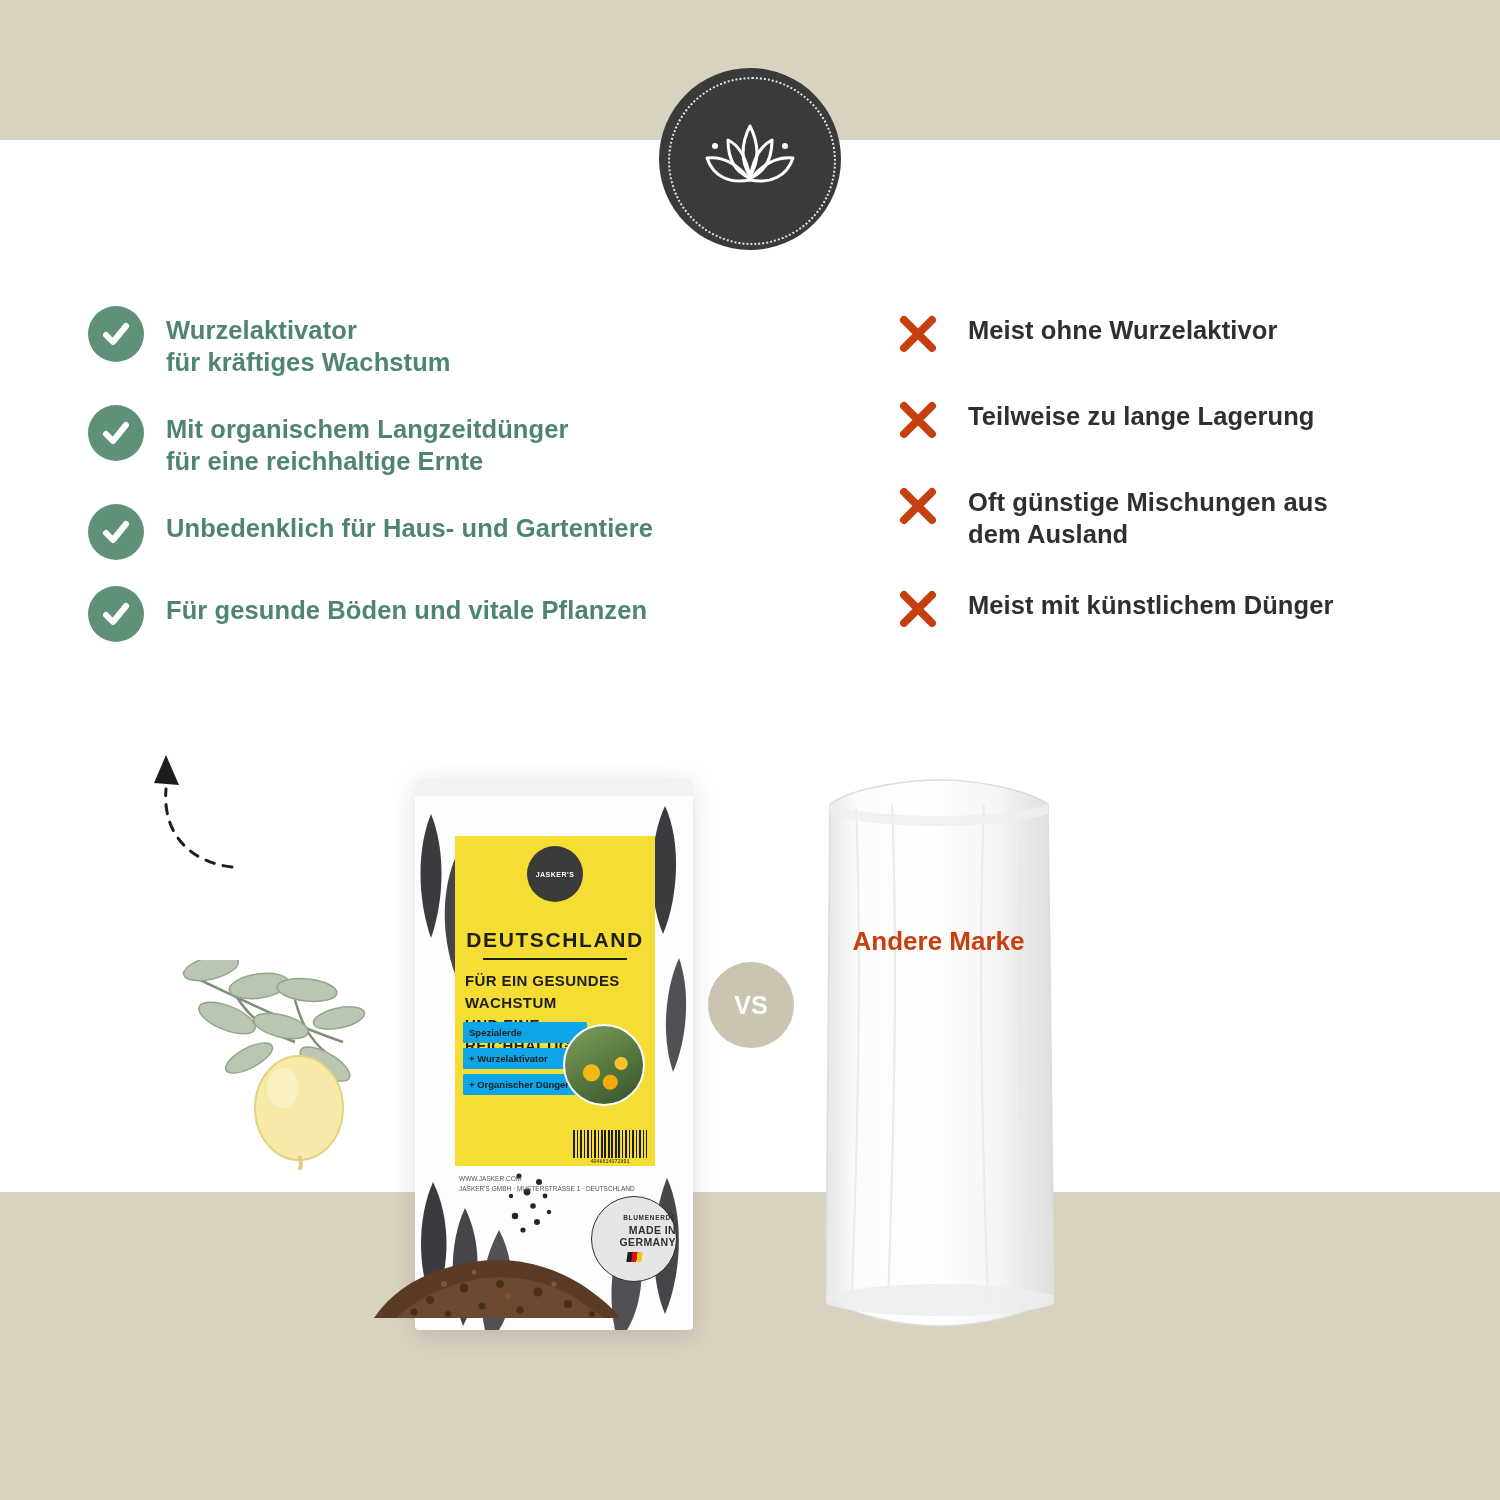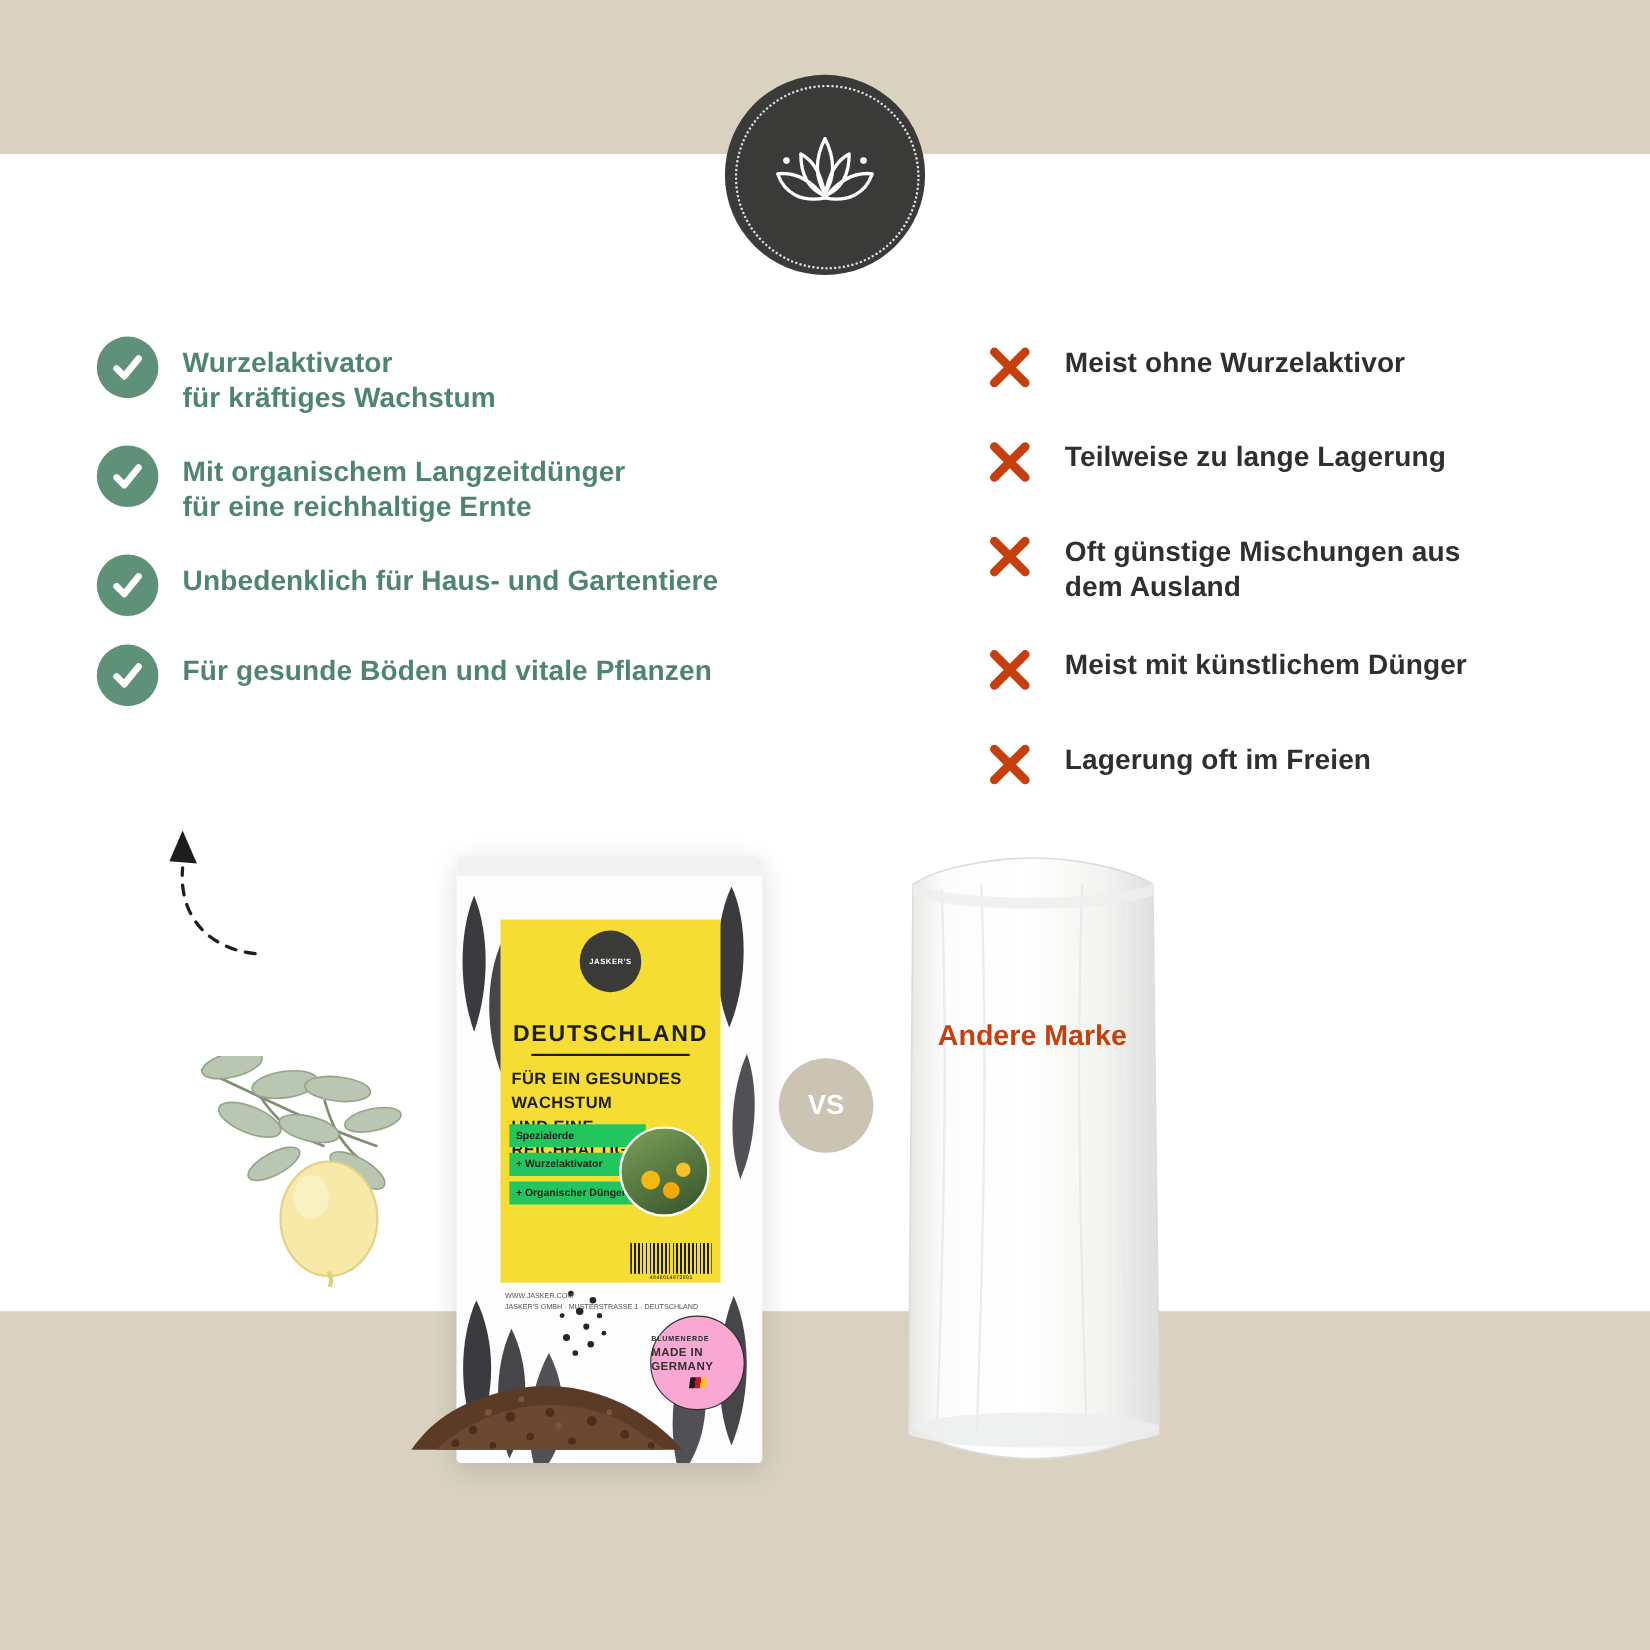--- a/index.html
+++ b/index.html
@@ -182,21 +182,21 @@
     font-weight: bold;
     line-height: 1.45;
     letter-spacing: .4px;
   }
   .feature-list {
     position: absolute;
     left: 8px; top: 186px;
     width: 124px;
   }
   .feature-list .f {
-    background: #22c55e;
+    background: #0ea5e9;
     color: #1d1d1b;
     font-size: 9.5px;
     font-weight: bold;
     padding: 5px 6px;
     margin-bottom: 5px;
     border-radius: 1px;
   }
   .photo-circle {
     position: absolute;
     right: 10px; top: 188px;
@@ -230,23 +230,23 @@
     left: 44px; top: 396px;
     font-size: 6.5px;
     color: #55554f;
     line-height: 1.5;
   }
   .made-in {
     position: absolute;
     left: 176px; top: 418px;
     width: 84px; height: 84px;
     border-radius: 50%;
-    background: #f9a8d4;
+    background: #e5e5e5;
     border: 1.5px solid #2f2f2d;
-    text-align: left;
+    text-align: right;
     color: #2f2f2d;
     z-index: 3;
   }
   .made-in .m1 { font-size: 6.5px; font-weight: bold; letter-spacing: .7px; margin-top: 17px; }
   .made-in .m2 { font-size: 10.5px; font-weight: bold; letter-spacing: .4px; margin-top: 3px; }
   .made-in .m3 { font-size: 10.5px; font-weight: bold; letter-spacing: .4px; }
   .made-in .flag {
     width: 15px; height: 10px;
     margin: 4px auto 0;
     background: linear-gradient(90deg, #1d1d1b 0 33%, #d7121a 33% 66%, #f5c518 66% 100%);
@@ -406,30 +406,20 @@
       <div class="mark">
         <div class="cross-mark">
           <svg width="42" height="42" viewBox="0 0 42 42">
               <path d="M7 7 L35 35 M35 7 L7 35" fill="none" stroke="#c6400f" stroke-width="8" stroke-linecap="round"></path>
             </svg>
         </div>
       </div>
       <div class="txt" style="white-space:pre-line">Meist mit künstlichem Dünger</div>
     </div>
 
-    <div class="row">
-      <div class="mark">
-        <div class="cross-mark">
-          <svg width="42" height="42" viewBox="0 0 42 42">
-              <path d="M7 7 L35 35 M35 7 L7 35" fill="none" stroke="#c6400f" stroke-width="8" stroke-linecap="round"></path>
-            </svg>
-        </div>
-      </div>
-      <div class="txt" style="white-space:pre-line">Lagerung oft im Freien</div>
-    </div>
 
   </div>
 
   <div class="arrow">
     <svg width="120" height="130" viewBox="0 0 120 130">
       <path d="M92 122 C54 118 22 92 26 44" fill="none" stroke="#1d1d1b" stroke-width="3" stroke-dasharray="9 9" stroke-linecap="round"></path>
       <path d="M26 10 L39 40 L14 38 Z" fill="#1d1d1b"></path>
     </svg>
   </div>
 

